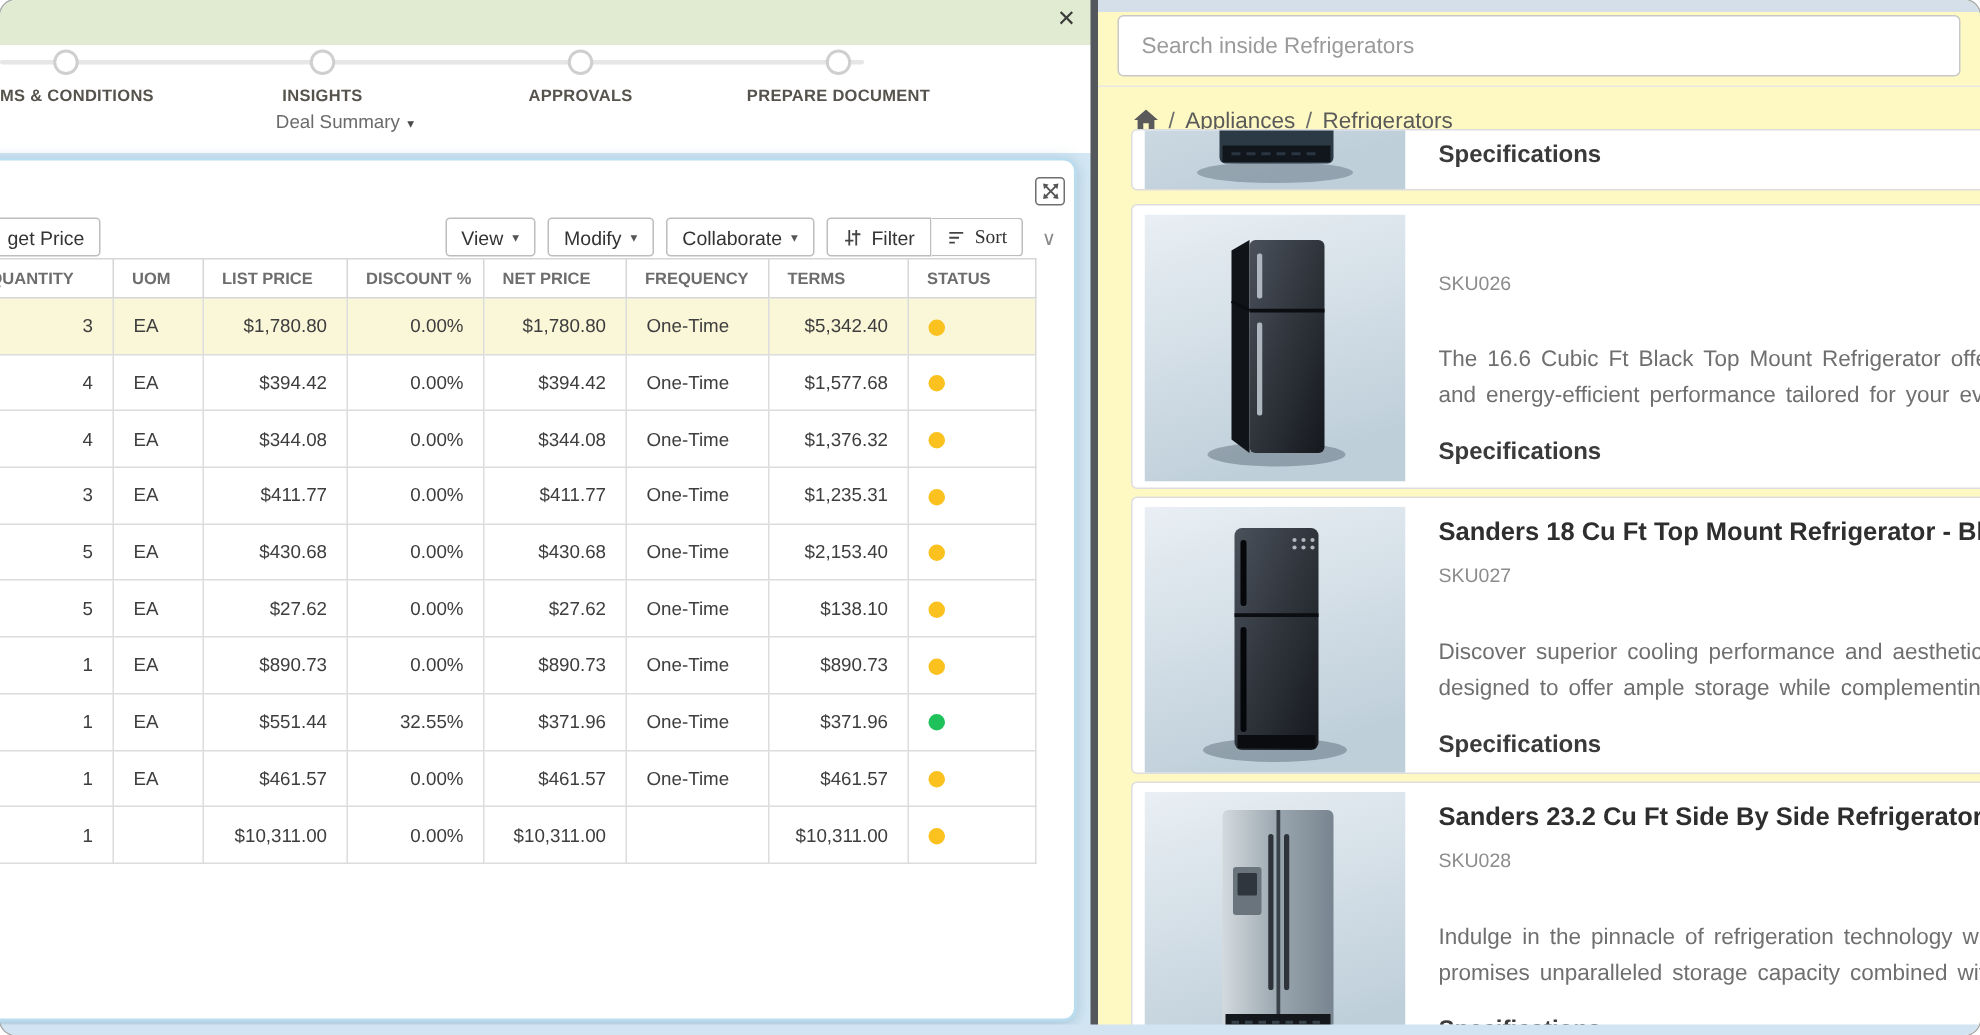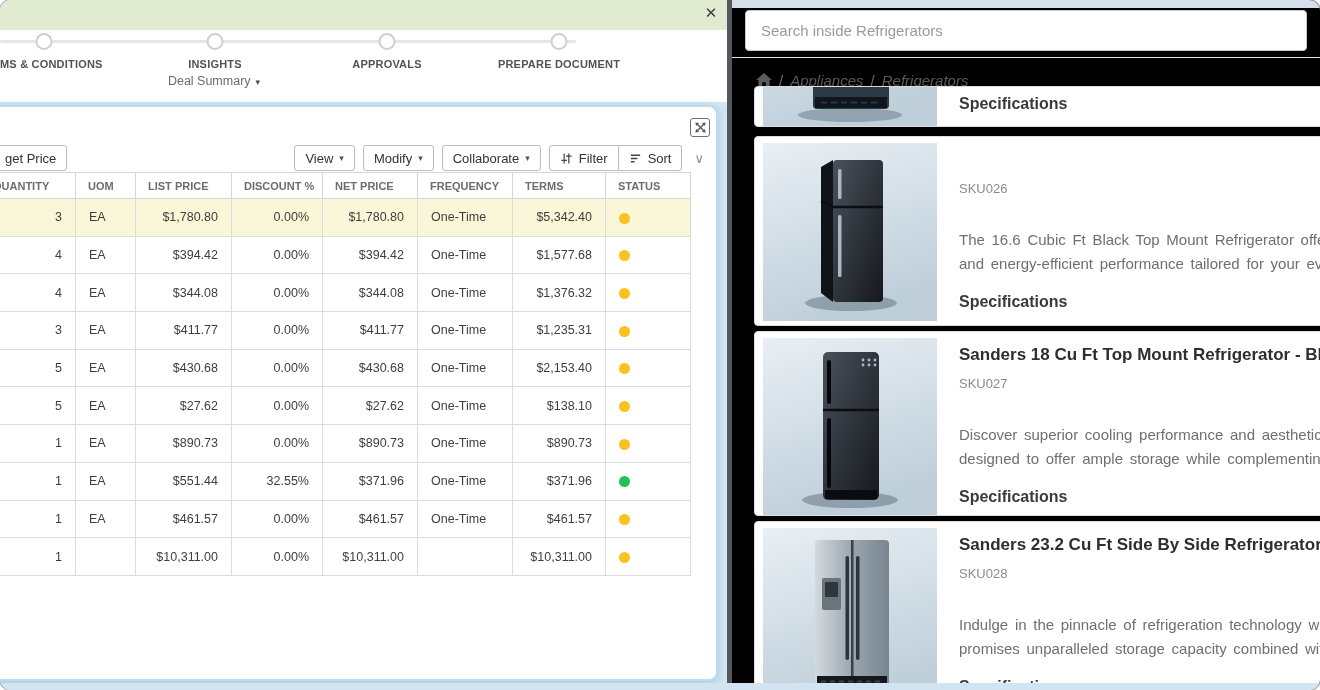--- a/index.html
+++ b/index.html
@@ -25,45 +25,45 @@
   .expand-btn { position:absolute; right:6px; top:11px; width:20px; height:19px; background:#fff; border:1.5px solid #6f6f6f;
                 border-radius:3px; padding:0; cursor:pointer; display:flex; align-items:center; justify-content:center; }
   .toolbar { position:absolute; left:0; top:38px; width:736px; height:26px; }
   .btn { display:inline-flex; align-items:center; gap:6px; height:26px; padding:0 10px; background:#fff;
          border:1px solid #bdbdbd; border-radius:3px; font-size:13px; color:#333; font-family:inherit; cursor:pointer; white-space:nowrap; }
   .btn .caret { font-size:9px; color:#555; }
   .tp-btn { position:absolute; left:14px; top:0; }
   .tb-right { position:absolute; right:8px; top:0; display:flex; gap:8px; }
   .btn-group { display:inline-flex; }
   .btn-group .btn:first-child { border-radius:3px 0 0 3px;padding-left:10px; }
-  .btn-group .btn:last-child { border-radius:0 3px 3px 0; border-left:none; }
+  .btn-group .btn:last-child { border-radius:0 3px 3px 0; border-left:none;font-family:Liberation Serif, serif; }
   .chev-btn { border:none; background:transparent; color:#8a8a8a; font-size:13px; cursor:pointer; padding:0 4px; }
 
   
   table.grid { position:absolute; left:0; top:65px; width:710px; border-collapse:collapse; table-layout:fixed; }
   .grid th { height:26px; padding:0 12px; font-size:11px; font-weight:700; color:#6d6d6d; text-align:left;
              border:1px solid #d6d6d6; background:#fff; white-space:nowrap; }
   .grid td { height:37.7px; padding:0 13px; font-size:12.5px; color:#3e3e3e; border:1px solid #dcdcdc; background:#fff; white-space:nowrap; }
   .grid td.r { text-align:right; }
   .grid tr.hl td { background:#faf6d8; }
   .dot { display:inline-block; width:11px; height:11px; border-radius:50%; vertical-align:middle; }
 
   
   .divider { position:absolute; left:727px; top:0; width:5px; height:690px; background:#54575c; }
 
   
-  .catalog { position:absolute; left:732px; top:0; width:588px; height:690px; background:#000000; }
+  .catalog { position:absolute; left:732px; top:0; width:588px; height:690px; background:#fef9c3; }
   .cat-topband { position:absolute; left:0; top:0; width:588px; height:8px; background:#d5dfe9; }
   .search-input { position:absolute; left:13px; top:10px; width:562px; height:41px; border:1px solid #c8c8c8; border-radius:4px;
                   padding:0 15px; font-size:15px; color:#333; font-family:inherit; outline:none; }
   .search-input::placeholder { color:#9a9a9a; }
   .cat-sep { position:absolute; left:0; top:57px; width:588px; height:1px; background:#e8e8e8; }
   .breadcrumb { position:absolute; left:24px; top:70px; height:20px; display:flex; align-items:center; gap:7px;
                 font-size:15px; color:#5a5a5a; white-space:nowrap; }
-  .breadcrumb a { color:#5a5a5a; text-decoration:none; cursor:pointer;font-style:italic; }
+  .breadcrumb a { color:#5a5a5a; text-decoration:none; cursor:pointer; }
   .crumb-sep { color:#6a6a6a; }
 
   .card { position:absolute; left:22px; width:600px; background:#fff; border:1px solid #dddddd; border-radius:4px; overflow:hidden; }
   .card-img { position:absolute; left:8px; top:6px; width:174px; height:178px; }
   .card-title { position:absolute; left:204px; top:13px; font-size:17px; font-weight:700; color:#2e2e2e; white-space:nowrap; }
   .card-sku { position:absolute; left:204px; top:44px; font-size:13px; color:#8c8c8c; }
   .card-desc1 { position:absolute; left:204px; top:94px; font-size:15px; color:#6f6f6f; white-space:nowrap; word-spacing:2.5px; }
   .card-desc2 { position:absolute; left:204px; top:118px; font-size:15px; color:#6f6f6f; white-space:nowrap; word-spacing:2.5px; }
   .card-spec { position:absolute; left:204px; top:156px; font-size:16px; font-weight:700; color:#3a3a3a; cursor:pointer; }
   .partial-card .card-spec { top:8px; }
@@ -101,21 +101,21 @@
     <div class="stepper-strip">
       <div class="stepper-line"></div>
       <div class="step-dot" style="left:44px"></div>
       <div class="step-dot" style="left:215px"></div>
       <div class="step-dot" style="left:387px"></div>
       <div class="step-dot" style="left:559px"></div>
       <div class="step-label" style="left:40px">TERMS &amp; CONDITIONS</div>
       <div class="step-label" style="left:215px">INSIGHTS</div>
       <div class="step-label" style="left:387px">APPROVALS</div>
       <div class="step-label" style="left:559px">PREPARE DOCUMENT</div>
-      <div class="step-sub" style="left:214px">
+      <div class="step-sub" style="left:230px">
         <span>Deal Summary</span><span class="caret">▾</span>
       </div>
     </div>
 
     <div class="modal">
       <button class="expand-btn" aria-label="resize">
         <svg width="13" height="13" viewBox="0 0 14 14">
           <g stroke="#555" stroke-width="1.4" fill="none">
             <line x1="3" y1="3" x2="11" y2="11"></line>
               <line x1="11" y1="3" x2="3" y2="11"></line>

